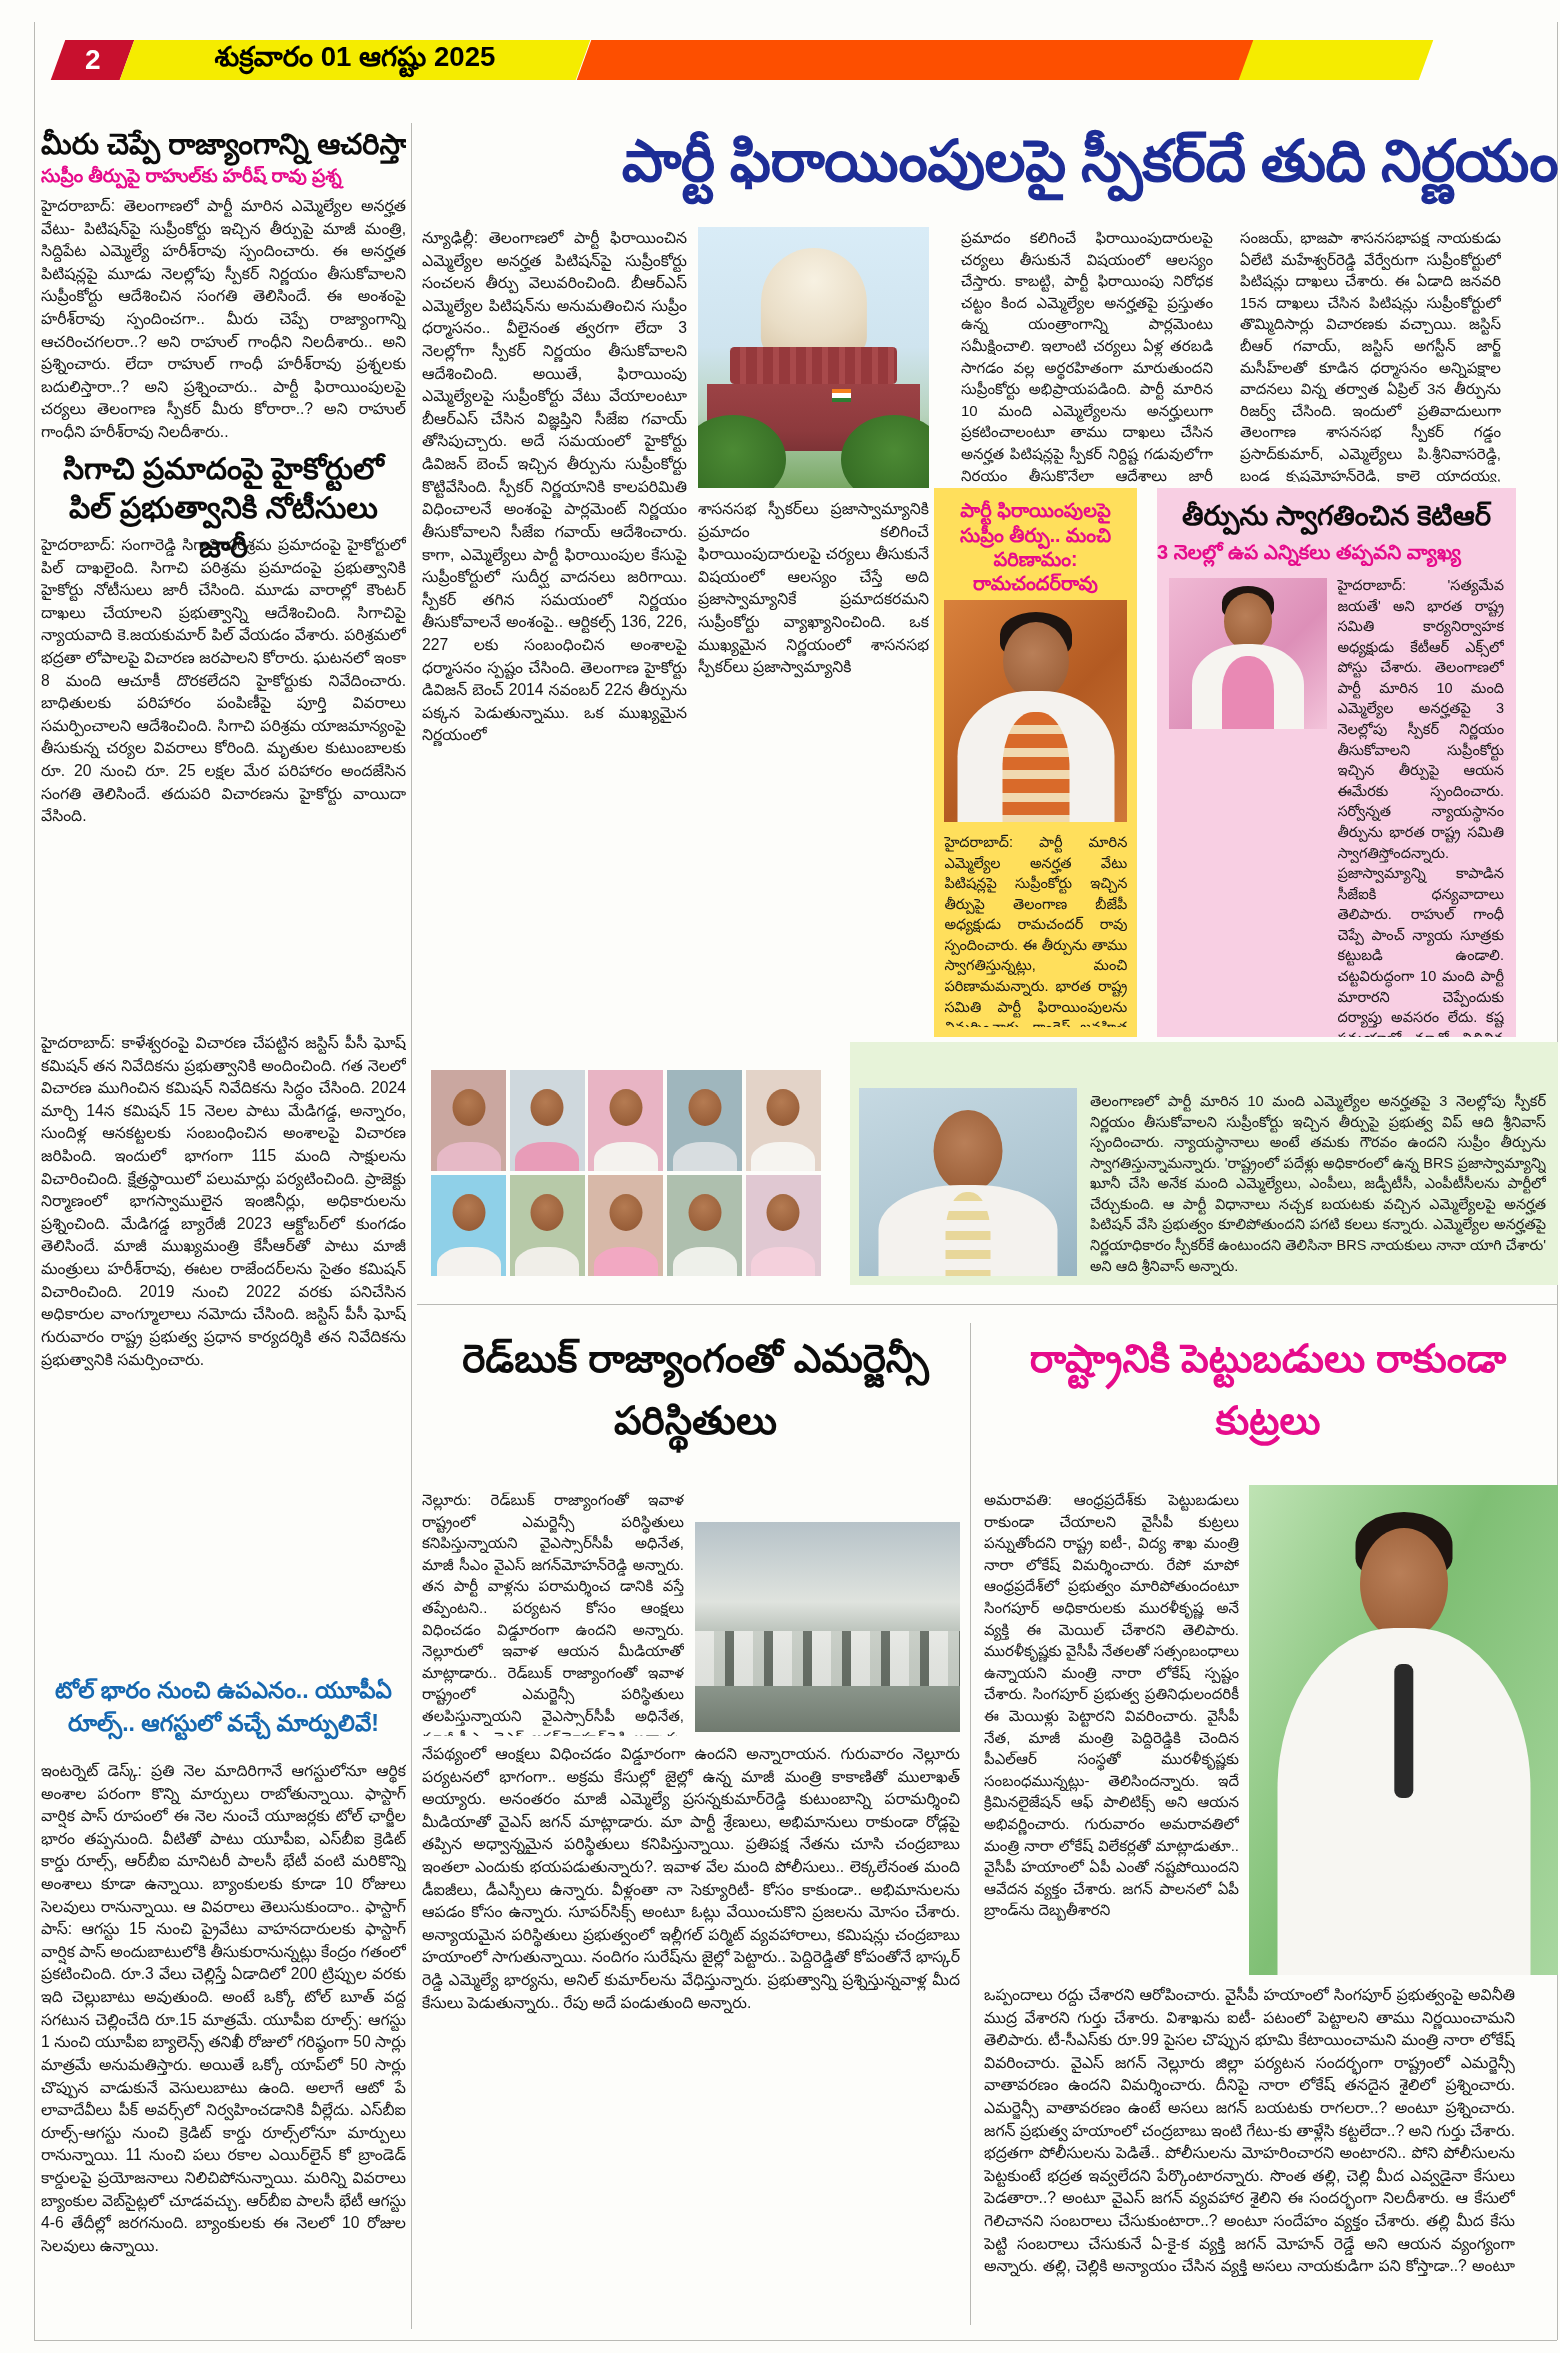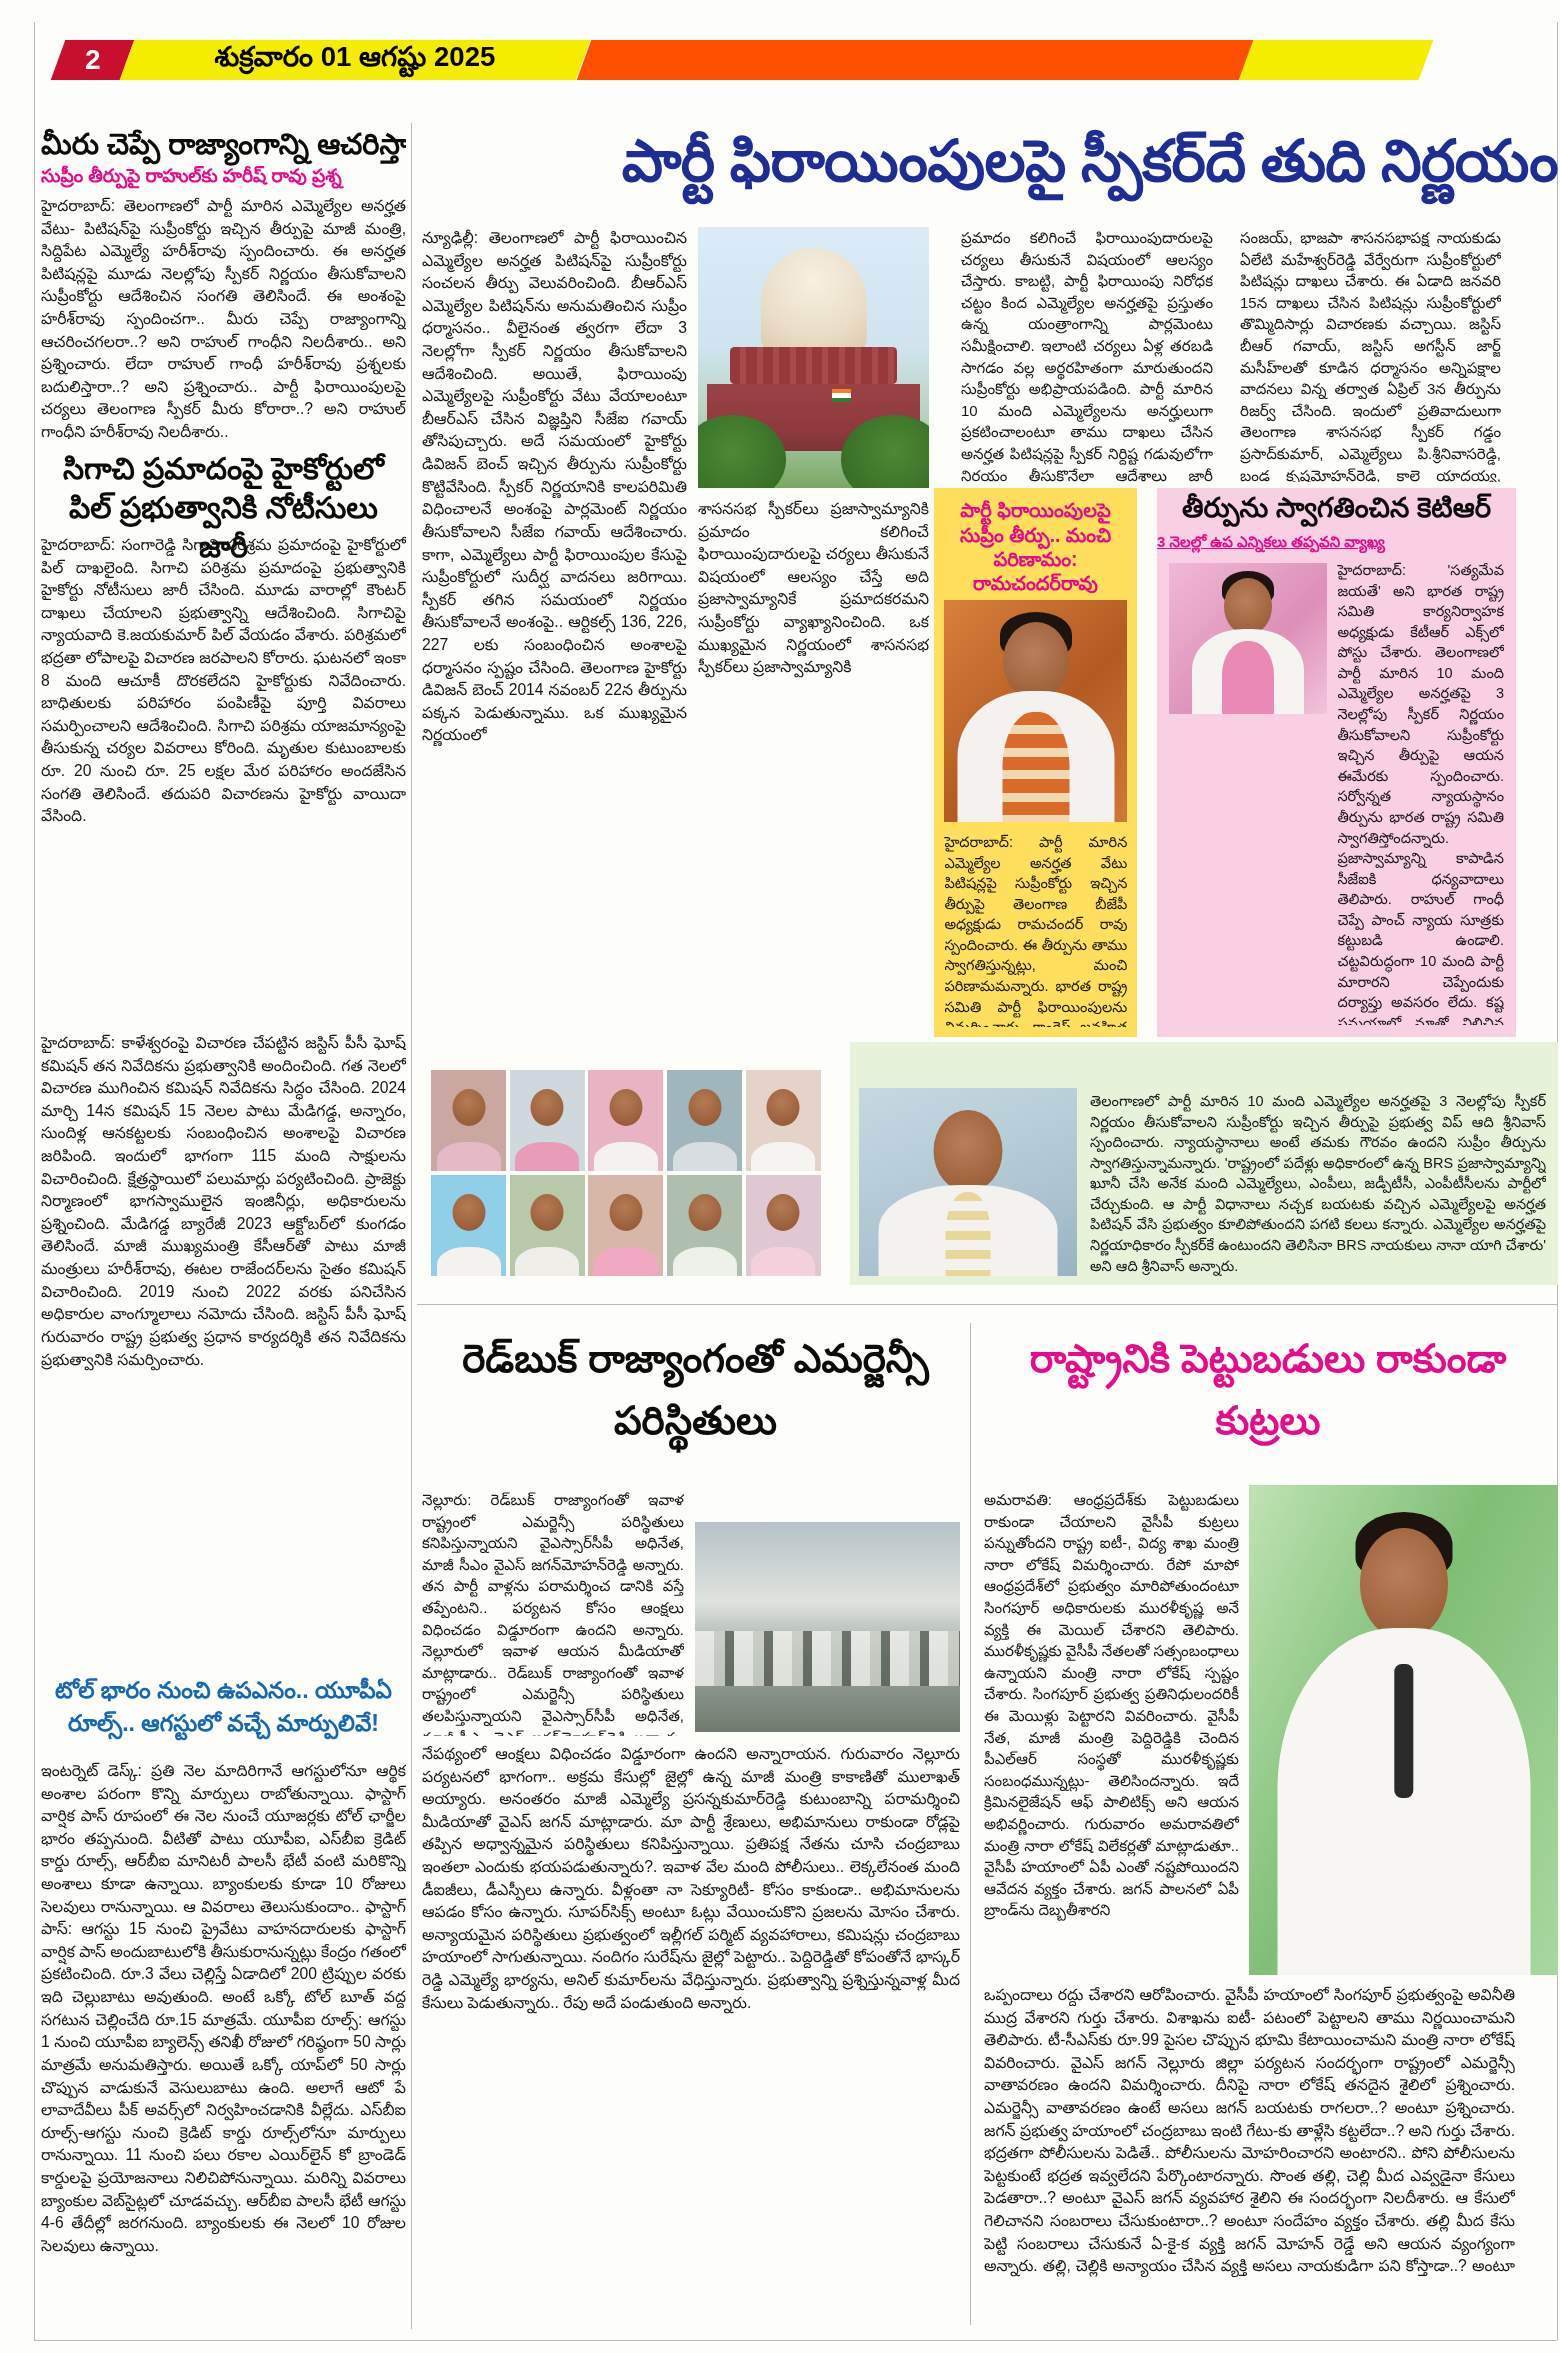--- a/index.html
+++ b/index.html
@@ -122,22 +122,22 @@
     <div class="photo rcr-photo person" style="left:10.4px;top:112px;width:183px;height:222px;">
       <div class="hair" style="top:12px;width:72px;height:45px;"></div>
       <div class="head" style="top:22.4px;width:66px;height:78px;"></div>
       <div class="shirt" style="top:91px;width:157px;height:142px;background:#f4f2ee;"></div>
       <div class="shirt" style="top:112px;width:67px;height:119px;background:repeating-linear-gradient(180deg,#d96a2a 0 13.4px,#f0d9b0 13.4px 22.4px);"></div>
     </div>
     <div class="body-text body-sm" style="position:absolute;left:10.4px;top:344px;width:183px;height:195px;">హైదరాబాద్: పార్టీ మారిన ఎమ్మెల్యేల అనర్హత వేటు పిటిషన్లపై సుప్రీంకోర్టు ఇచ్చిన తీర్పుపై తెలంగాణ బీజేపీ అధ్యక్షుడు రామచందర్ రావు స్పందించారు. ఈ తీర్పును తాము స్వాగతిస్తున్నట్లు, మంచి పరిణామమన్నారు. భారత రాష్ట్ర సమితి పార్టీ ఫిరాయింపులను విమర్శించారు. కాంగ్రెస్ జనహిత పాదయాత్రపై స్పందిస్తూ.. ఆ పార్టీ జనహిత పాదయాత్ర మోసం చేసే పాదయాత్ర చేస్తుందో గ్యారెంటీలు, డిక్లరేషన్లు, కాంగ్రెస్ ఇచ్చిన హామీల్లో ఎన్ని నెరవేర్చిందో శ్వేతపత్రం విడుదల చేయాలని డిమాండ్ చేశారు. శ్వేతపత్రం విడుదల చేస్తేనే కాంగ్రెస్‌కు పాదయాత్ర చేసే అర్హత ఉంటుందన్నారు. అన్ని వర్గాలను కాంగ్రెస్ మోసం చేసిందని విమర్శించారు.</div>
   </div>
 
   <div class="abs pink-box" style="left:1157px;top:488px;width:359px;height:549px;overflow:hidden;">
-    <div class="h-black" style="font-size:27.6px;padding-top:4px;">తీర్పును స్వాగతించిన కెటిఆర్</div>
-    <div class="subhead-pink" style="font-size:15px;padding:3px 0 6px;text-decoration:underline;">3 నెలల్లో ఉప ఎన్నికలు తప్పవని వ్యాఖ్య</div>
+    <div class="h-black" style="font-size:27.6px;padding-top:12px;">తీర్పును స్వాగతించిన కెటిఆర్</div>
+    <div class="subhead-pink" style="font-size:20px;padding:3px 0 6px;">3 నెలల్లో ఉప ఎన్నికలు తప్పవని వ్యాఖ్య</div>
     <div style="padding:0 12px;overflow:hidden;height:470px;">
       <div class="photo ktr-photo person" style="position:relative;float:left;width:158px;height:151px;margin:3px 10.4px 4.5px 0;">
         <div class="hair" style="top:7.5px;width:52px;height:33px;"></div>
         <div class="head" style="top:15px;width:48px;height:57px;"></div>
         <div class="shirt" style="top:66px;width:112px;height:89px;background:#f6f4f0;"></div>
         <div class="shirt" style="top:78px;width:52px;height:75px;background:#e989b4;"></div>
       </div>
       <div class="body-text body-sm" style="height:465px;">హైదరాబాద్: 'సత్యమేవ జయతే' అని భారత రాష్ట్ర సమితి కార్యనిర్వాహక అధ్యక్షుడు కేటీఆర్ ఎక్స్‌లో పోస్టు చేశారు. తెలంగాణలో పార్టీ మారిన 10 మంది ఎమ్మెల్యేల అనర్హతపై 3 నెలల్లోపు స్పీకర్ నిర్ణయం తీసుకోవాలని సుప్రీంకోర్టు ఇచ్చిన తీర్పుపై ఆయన ఈమేరకు స్పందించారు. సర్వోన్నత న్యాయస్థానం తీర్పును భారత రాష్ట్ర సమితి స్వాగతిస్తోందన్నారు. ప్రజాస్వామ్యాన్ని కాపాడిన సీజేఐకి ధన్యవాదాలు తెలిపారు. రాహుల్ గాంధీ చెప్పే పాంచ్ న్యాయ సూత్రకు కట్టుబడి ఉండాలి. చట్టవిరుద్ధంగా 10 మంది పార్టీ మారారని చెప్పేందుకు దర్యాప్తు అవసరం లేదు. కష్ట సమయాల్లో మాతో నిలిచిన భారత రాష్ట్ర సమితి లీగల్ టీమ్‌కు ధన్యవాదాలు. 10 నియోజకవర్గాల్లో ఉపఎన్నికకు 3 నెలల సమయం ఉంది. పార్టీ శ్రేణులు సిద్ధం కావాలని కేటీఆర్ పేర్కొన్నారు. దేశం యొక్క ప్రజాస్వామ్య నిర్మాణం హానికరమైన పద్ధతుల ద్వారా క్షీణించకుండా చూసుకున్నందుకు గౌరవనీయ ప్రధాన న్యాయమూర్తికి మేము కృతజ్ఞతలు తెలియజేస్తున్నాము. పార్టీ ఫిరాయింపుల నిరోధక చట్టాలను పటిష్టం చేయాలని, ఫిరాయింపులపై ఆటోమేటిక్ రద్దు చేయాలని తన పంచ న్యాయ్‌లో వాదించిన రాహుల్ గాంధీ ఈ నిర్ణయాన్ని స్వాగతిస్తారని ఆశిస్తున్నాను. మిస్టర్ గాంధీ, మీ స్వంత ఉపదేశాలకు కట్టుబడి ఉండమని నేను మీకు చెబుతున్నాను అని కేటీఆర్ పేర్కొన్నారు.</div>
     </div>
   </div>

